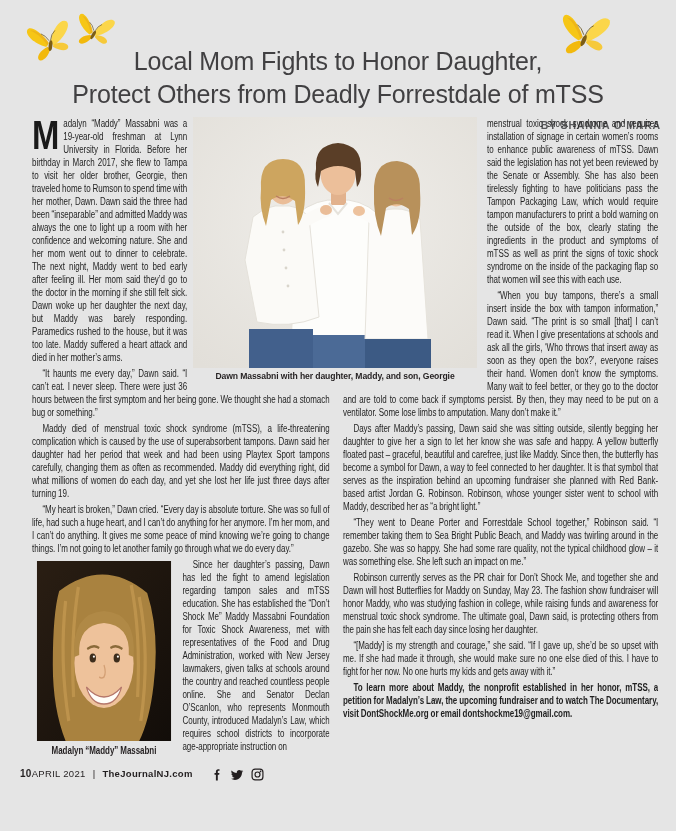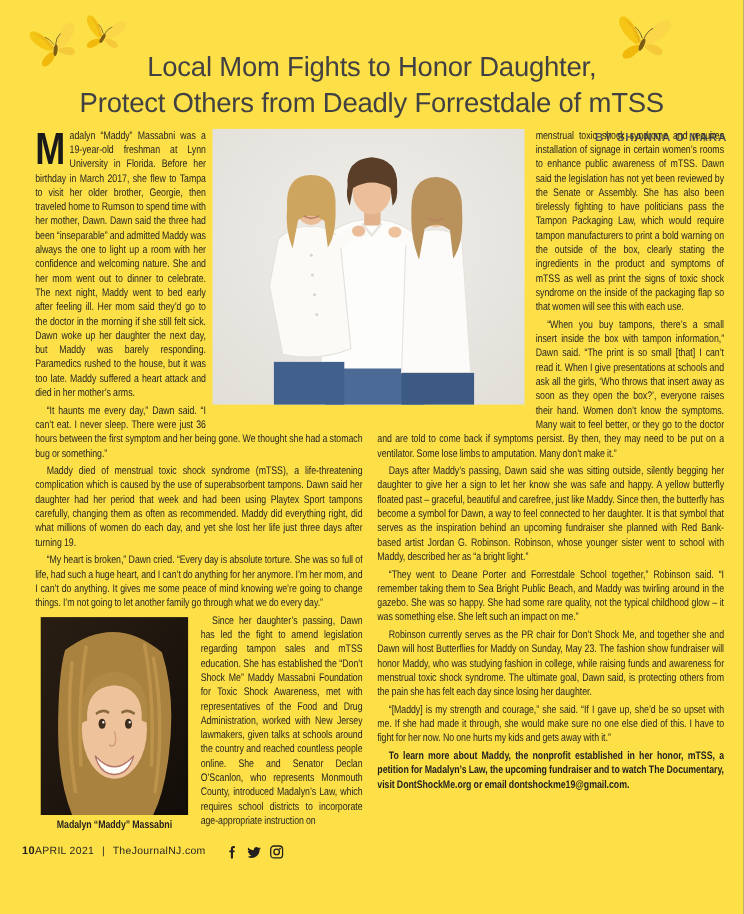--- a/index.html
+++ b/index.html
@@ -1,16 +1,16 @@
 <!DOCTYPE html>
 <html><head>
 <meta charset="utf-8">
 <style>
   html,body{margin:0;padding:0;background:#888;}
-  .page{position:relative;width:676px;height:831px;background:#fde047;overflow:hidden;
+  .page{position:relative;width:676px;height:831px;background:#e5e5e5;overflow:hidden;
         font-family:"Liberation Sans",sans-serif;color:#1f1f1f;}
   
   .butterfly{position:absolute;}
   .title{position:absolute;left:0;right:0;top:28px;text-align:center;color:#414042;
          font-size:25px;line-height:33px;font-weight:400;letter-spacing:-0.2px;}
   .byline{position:absolute;right:15px;top:99px;font-size:10.5px;letter-spacing:0.8px;
           color:#58595b;font-weight:700;margin-top:20px;}
   
   .photo-main{position:absolute;left:193px;top:117px;width:284px;margin:0;}
   .photo-main svg{display:block;}
@@ -33,21 +33,21 @@
   .photo-maddy{float:left;width:168px;margin:6px 14px 4px 6px;}
   .photo-maddy svg{display:block;}
   .photo-maddy figcaption{margin-top:3px;text-align:center;font-size:10px;font-weight:700;
            color:#231f20;}
   
   .footer{position:absolute;left:20px;top:768px;display:flex;align-items:flex-start;
           font-size:9.5px;color:#231f20;letter-spacing:0.3px;}
   .footer .pagenum{font-weight:700;font-size:10px;}
   .footer .issue{}
   .footer .div{margin:0 7px;}
-  .footer .site{font-weight:400;}
+  .footer .site{font-weight:700;}
   .footer .socials{display:flex;gap:7px;margin-left:18px;align-items:center;}
   .footer .socials svg{display:block;}
 </style>
 </head>
 <body>
 
 <div class="page">
 
   <svg width="0" height="0" style="position:absolute">
     <defs>
@@ -114,20 +114,21 @@
       <g>
         <path d="M176,102 q14,-11 26,-10 q14,-1 25,10 l8,120 h-63 z" fill="#fcfbf9" stroke="#e6e3dc"></path>
         <rect x="172" y="222" width="66" height="29" fill="#3c5a84"></rect>
         <path d="M184,104 q-10,-6 -16,-9" stroke="#fcfbf9" stroke-width="11" fill="none" stroke-linecap="round"></path>
         <ellipse cx="166" cy="94" rx="6" ry="5" fill="#edc29d"></ellipse>
         <ellipse cx="203" cy="72" rx="14.5" ry="17.5" fill="#edc29d"></ellipse>
         <path d="M181,76 q-1,-32 23,-32 q24,2 23,30 q2,30 -8,44 l-3,-26 q-12,-9 -23,-1 l-5,28 q-8,-20 -7,-43 z" fill="#b8915b"></path>
         <path d="M196,81 q7,5 14,0" stroke="#bb8062" stroke-width="1.4" fill="none"></path>
       </g>
     </svg>
+    <figcaption>Dawn Massabni with her daughter, Maddy, and son, Georgie</figcaption>
   </figure>
 
   <div class="col col-left">
     <div class="spacer-right"></div>
     <p class="first"><span class="dropcap">M</span><span>adalyn “Maddy” Massabni was a 19-year-old freshman at Lynn University in Florida. Before her birthday in March 2017, she flew to Tampa to visit her older brother, Georgie, then traveled home to Rumson to spend time with her mother, Dawn. Dawn said the three had been “inseparable” and admitted Maddy was always the one to light up a room with her confidence and welcoming nature. She and her mom went out to dinner to celebrate. The next night, Maddy went to bed early after feeling ill. Her mom said they’d go to the doctor in the morning if she still felt sick. Dawn woke up her daughter the next day, but Maddy was barely responding. Paramedics rushed to the house, but it was too late. Maddy suffered a heart attack and died in her mother’s arms.</span></p>
     <p>“It haunts me every day,” Dawn said. “I can’t eat. I never sleep. There were just 36 hours between the first symptom and her being gone. We thought she had a stomach bug or something.”</p>
     <p>Maddy died of menstrual toxic shock syndrome (mTSS), a life-threatening complication which is caused by the use of superabsorbent tampons. Dawn said her daughter had her period that week and had been using Playtex Sport tampons carefully, changing them as often as recommended. Maddy did everything right, did what millions of women do each day, and yet she lost her life just three days after turning 19.</p>
     <p>“My heart is broken,” Dawn cried. “Every day is absolute torture. She was so full of life, had such a huge heart, and I can’t do anything for her anymore. I’m her mom, and I can’t do anything. It gives me some peace of mind knowing we’re going to change things. I’m not going to let another family go through what we do every day.”</p>
     <figure class="photo-maddy">
       <svg viewBox="0 0 168 180" width="168" height="180">

